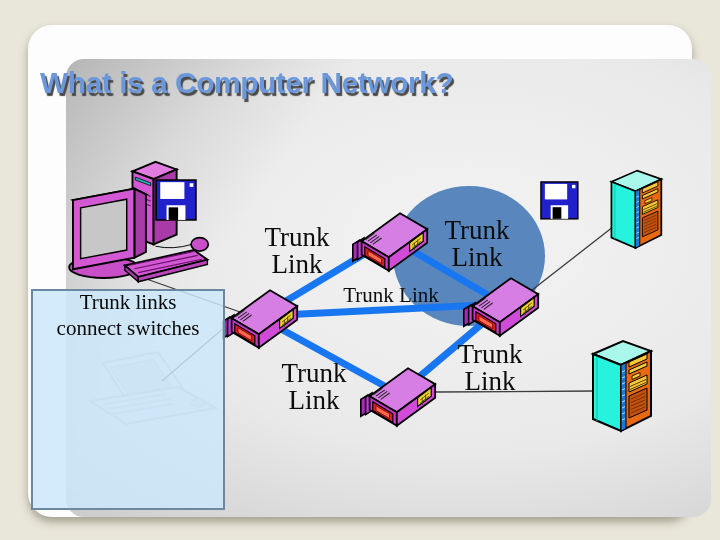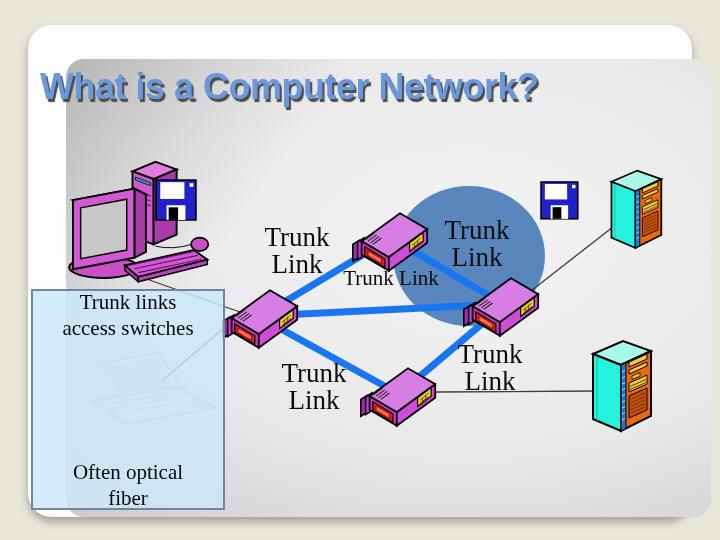--- a/index.html
+++ b/index.html
@@ -6,21 +6,21 @@
   .page{position:relative;width:720px;height:540px;background:#E9E6DA;overflow:hidden;
         font-family:"Liberation Serif", serif;}
   .slide{position:absolute;left:28px;top:25px;width:664px;height:492px;background:#FDFDFD;
          border-radius:24px;box-shadow:0 5px 9px rgba(110,105,85,0.55);}
   .canvas{position:absolute;left:38px;top:34px;width:645px;height:458px;border-radius:18px;
          background:
            linear-gradient(125deg, rgba(0,0,0,0.16), rgba(0,0,0,0) 30%),
            radial-gradient(ellipse 130% 115% at 62% 40%, #f3f3f3 0%, #e9e9e9 40%, #d5d5d5 62%, #b7b7b7 86%, #a0a0a0 100%);}
   .diagram-svg{position:absolute;left:0;top:0;width:720px;height:540px;}
   .title{position:absolute;left:40px;top:66px;width:620px;
-         font-family:"Liberation Sans", sans-serif;font-weight:700;font-size:36px;
+         font-family:"Liberation Sans", sans-serif;font-weight:700;font-size:30px;
          color:#6B97DB;text-shadow:2px 2.5px 1px #4A4A4A;letter-spacing:-0.5px;}
   .tl-label{position:absolute;width:94px;text-align:center;color:#0d0d0d;
             font-size:27px;line-height:27px;}
   .tl-label span{display:block;}
   .tl-center{position:absolute;width:130px;text-align:center;color:#0d0d0d;font-size:21px;}
   .infobox{position:absolute;left:31px;top:289px;width:194px;height:221px;
            background:rgba(202,231,249,0.84);border:2px solid #6E87A0;box-sizing:border-box;}
   .infobox p{position:absolute;left:0;width:190px;margin:0;text-align:center;
              color:#0a0a0a;font-size:21px;line-height:26px;}
   .infobox p span{display:block;}
@@ -126,39 +126,35 @@
     <use href="#sym-server" transform="translate(608,168) scale(0.86)"></use>
     <use href="#sym-server" transform="translate(589,338) scale(1.0)"></use>
   </svg>
 
   <div class="title">What is a Computer Network?</div>
 
   <div class="tl-label" style="left:250px;top:224px;">
     <span>Trunk</span>
     <span>Link</span>
   </div>
-  <div class="tl-center" style="left:326px;top:266px;">Trunk Link</div>
+  <div class="tl-center" style="left:326px;top:283px;">Trunk Link</div>
   <div class="tl-label" style="left:430px;top:217px;">
     <span>Trunk</span>
     <span>Link</span>
   </div>
   <div class="tl-label" style="left:267px;top:360px;">
     <span>Trunk</span>
     <span>Link</span>
   </div>
   <div class="tl-label" style="left:443px;top:341px;">
     <span>Trunk</span>
     <span>Link</span>
   </div>
 
   <div class="infobox">
     <p class="ib-p1">
       <span>Trunk links</span>
-      <span>access switches</span>
+      <span>connect switches</span>
     </p>
     <p class="ib-p2">
-    </p>
-    <p class="ib-p3">
-      <span>Often optical</span>
-      <span>fiber</span>
     </p>
   </div>
 </div>
 
 </body></html>

